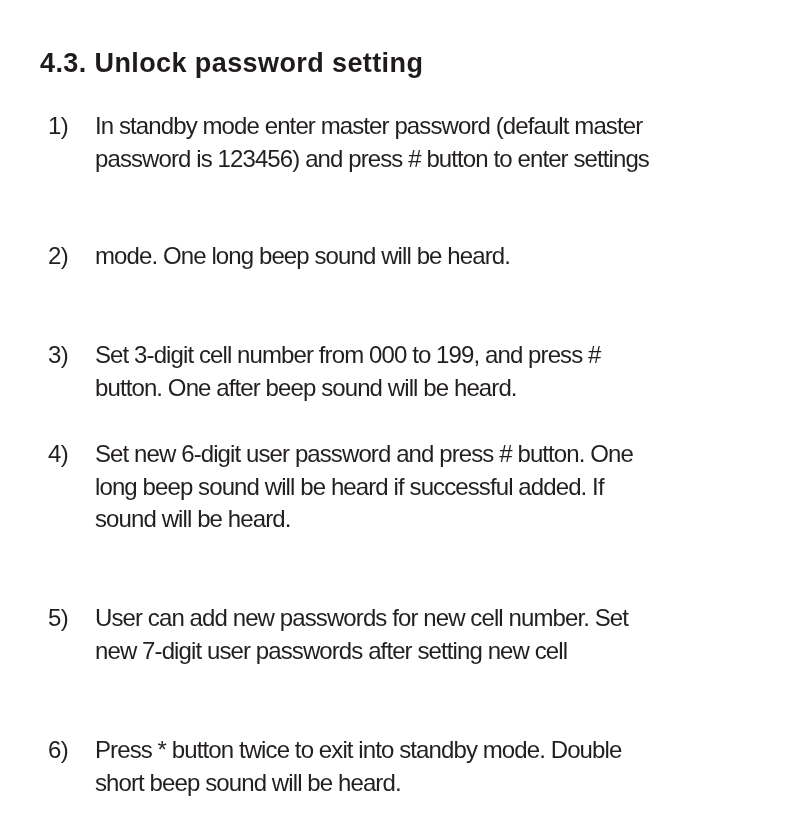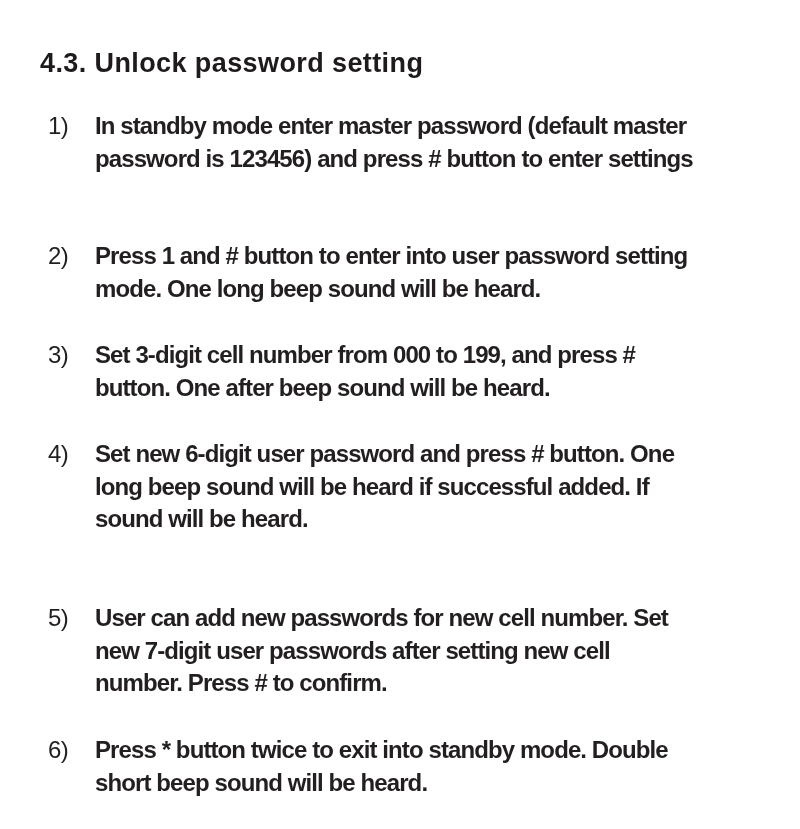--- a/index.html
+++ b/index.html
@@ -59,21 +59,21 @@
       position: absolute;
       left: 47px;
       top: 0;
       width: 640px;
       font-size: 24px;
       line-height: 32.5px;
       color: #231f20;
       letter-spacing: -0.9px;
       word-spacing: 0px;
     }
-    .line { display: block; white-space: nowrap; font-weight: bold; }
+    .line { display: block; white-space: nowrap; }
   </style>
 </head>
 <body>
 
 <div class="page">
 
   <h2 class="section-title">4.3. Unlock password setting</h2>
 
   <ol class="steps">
 
@@ -81,21 +81,20 @@
       <span class="step-num">1)</span>
       <span class="step-text">
         <span class="line">In standby mode enter master password (default master</span>
         <span class="line">password is 123456) and press # button to enter settings</span>
       </span>
     </li>
 
     <li class="step" style="top:240px;">
       <span class="step-num">2)</span>
       <span class="step-text">
-        <span class="line">Press 1 and # button to enter into user password setting</span>
         <span class="line">mode. One long beep sound will be heard.</span>
       </span>
     </li>
 
     <li class="step" style="top:339px;">
       <span class="step-num">3)</span>
       <span class="step-text">
         <span class="line">Set 3-digit cell number from 000 to 199, and press #</span>
         <span class="line">button. One after beep sound will be heard.</span>
       </span>
@@ -108,21 +107,20 @@
         <span class="line">long beep sound will be heard if successful added. If</span>
         <span class="line">sound will be heard.</span>
       </span>
     </li>
 
     <li class="step" style="top:602px;">
       <span class="step-num">5)</span>
       <span class="step-text">
         <span class="line">User can add new passwords for new cell number. Set</span>
         <span class="line">new 7-digit user passwords after setting new cell</span>
-        <span class="line">number. Press # to confirm.</span>
       </span>
     </li>
 
     <li class="step" style="top:734px;">
       <span class="step-num">6)</span>
       <span class="step-text">
         <span class="line">Press * button twice to exit into standby mode. Double</span>
         <span class="line">short beep sound will be heard.</span>
       </span>
     </li>

